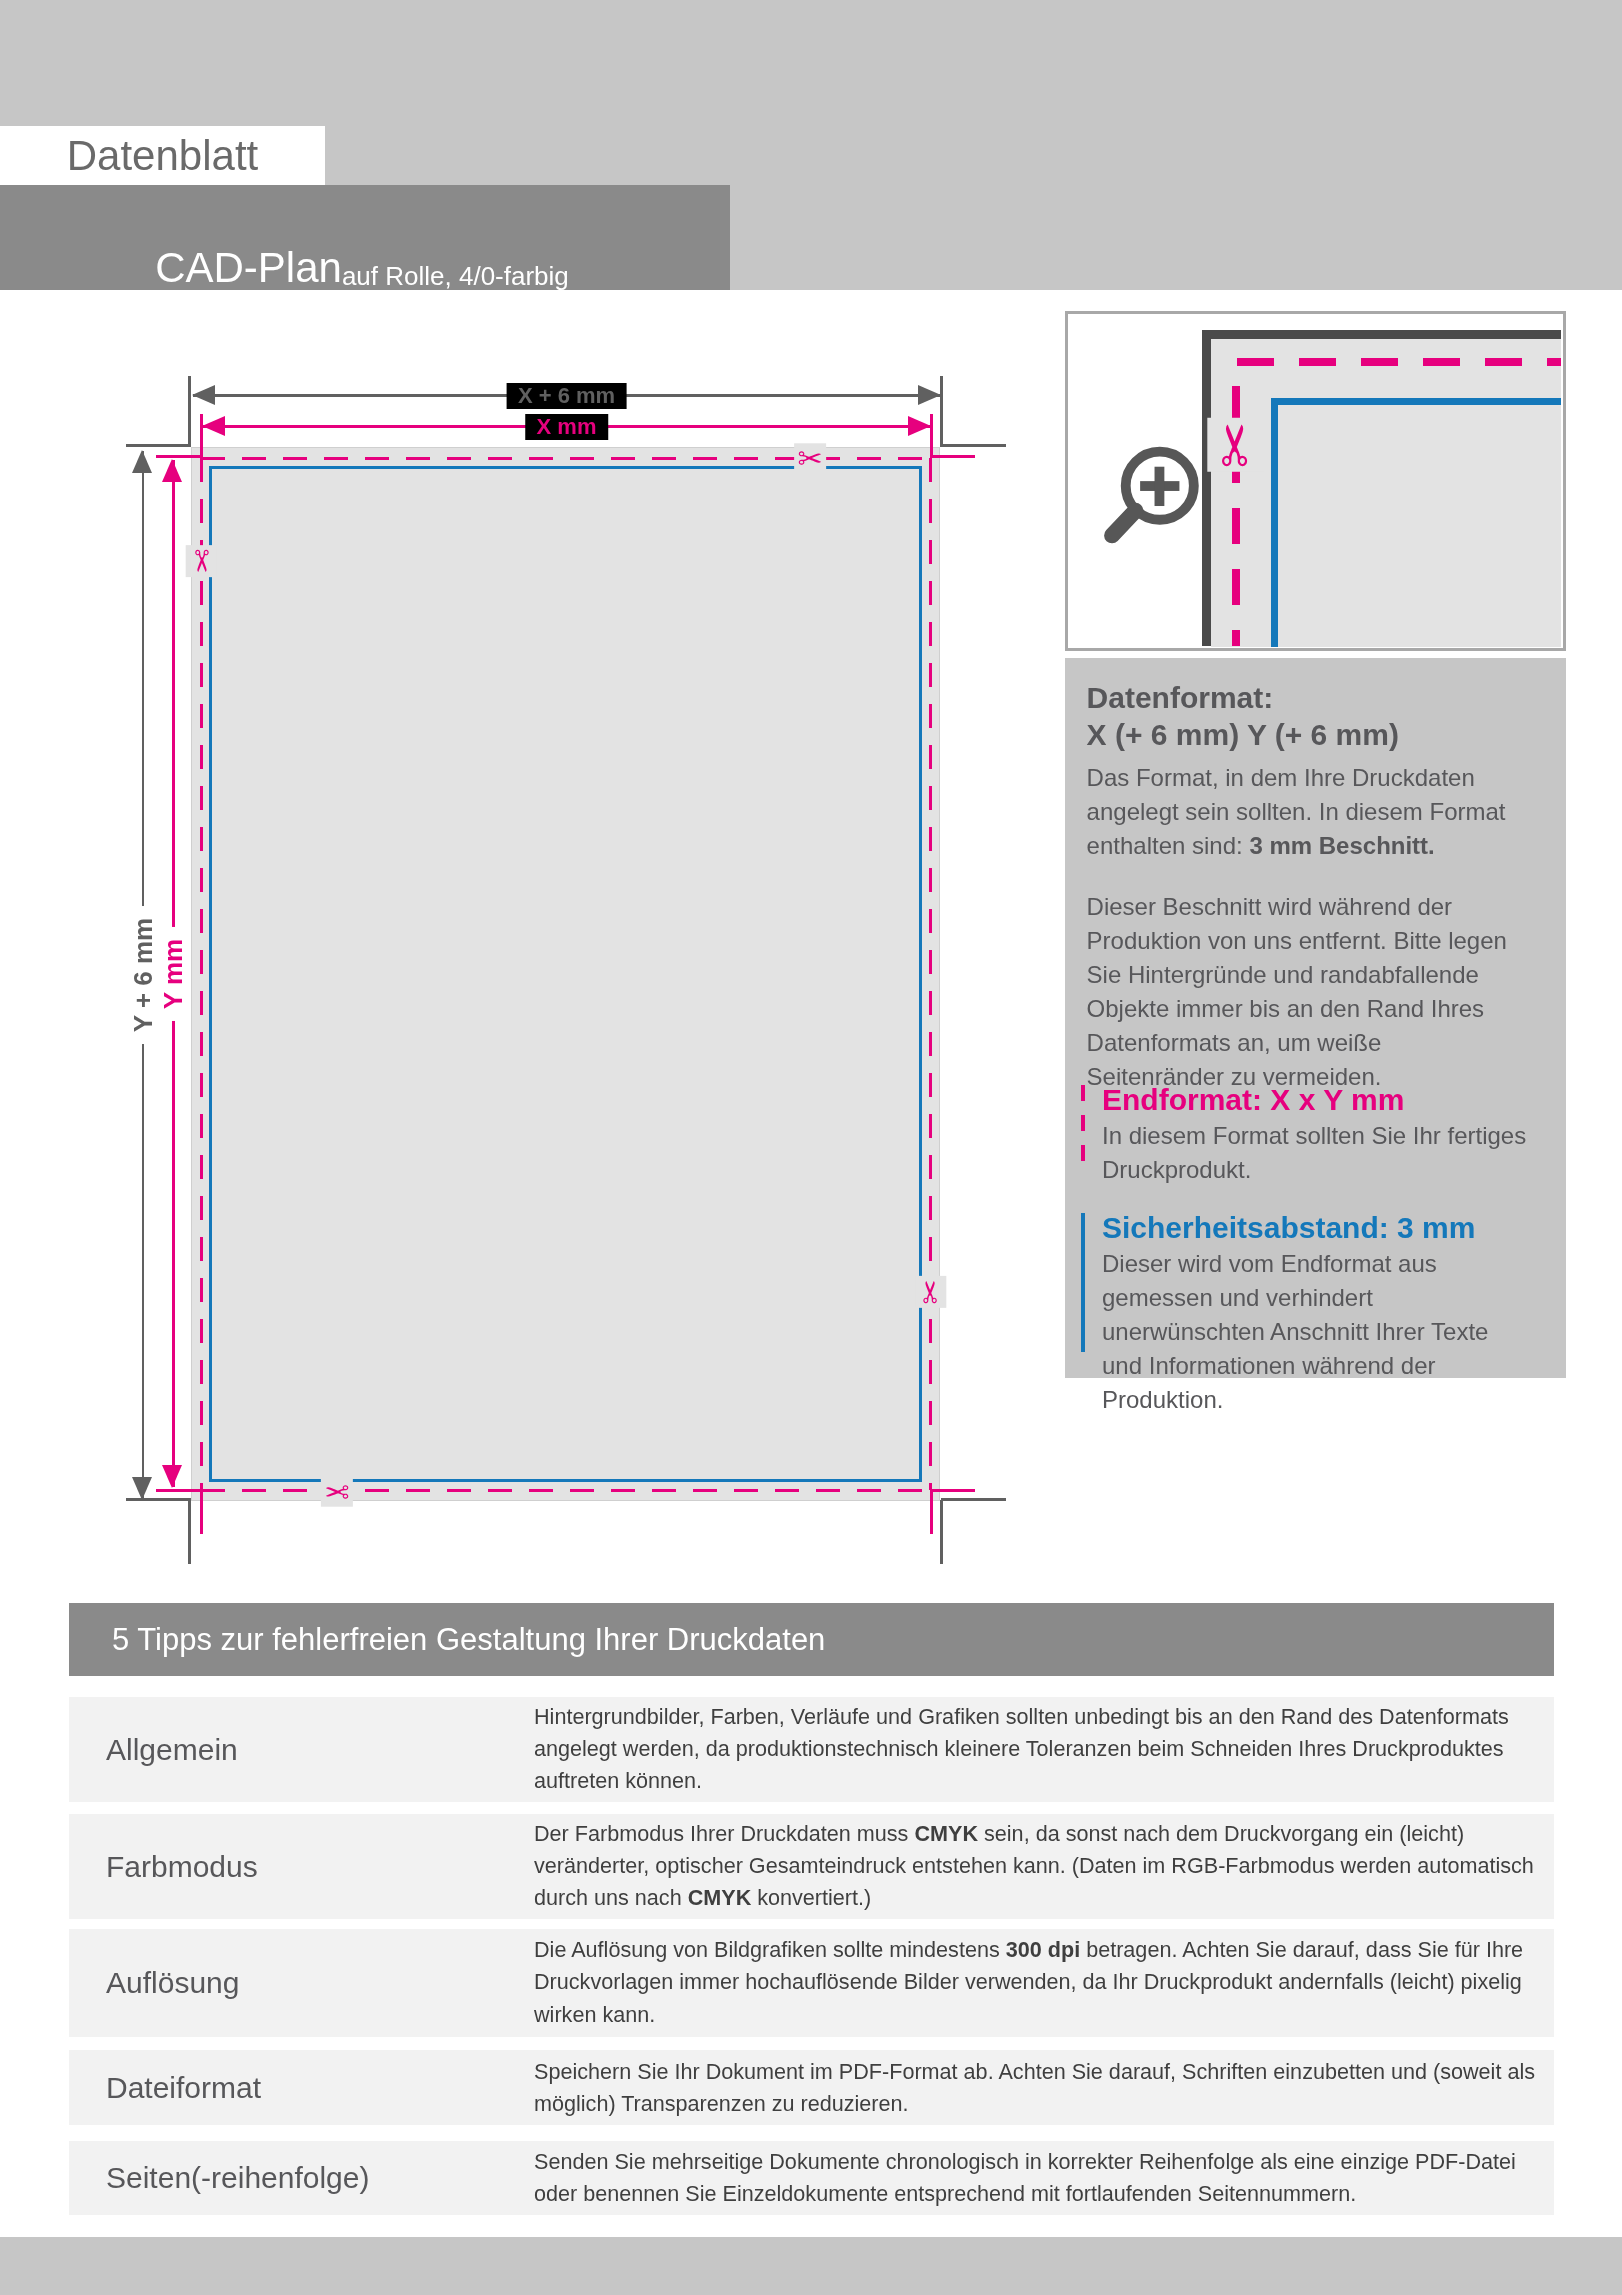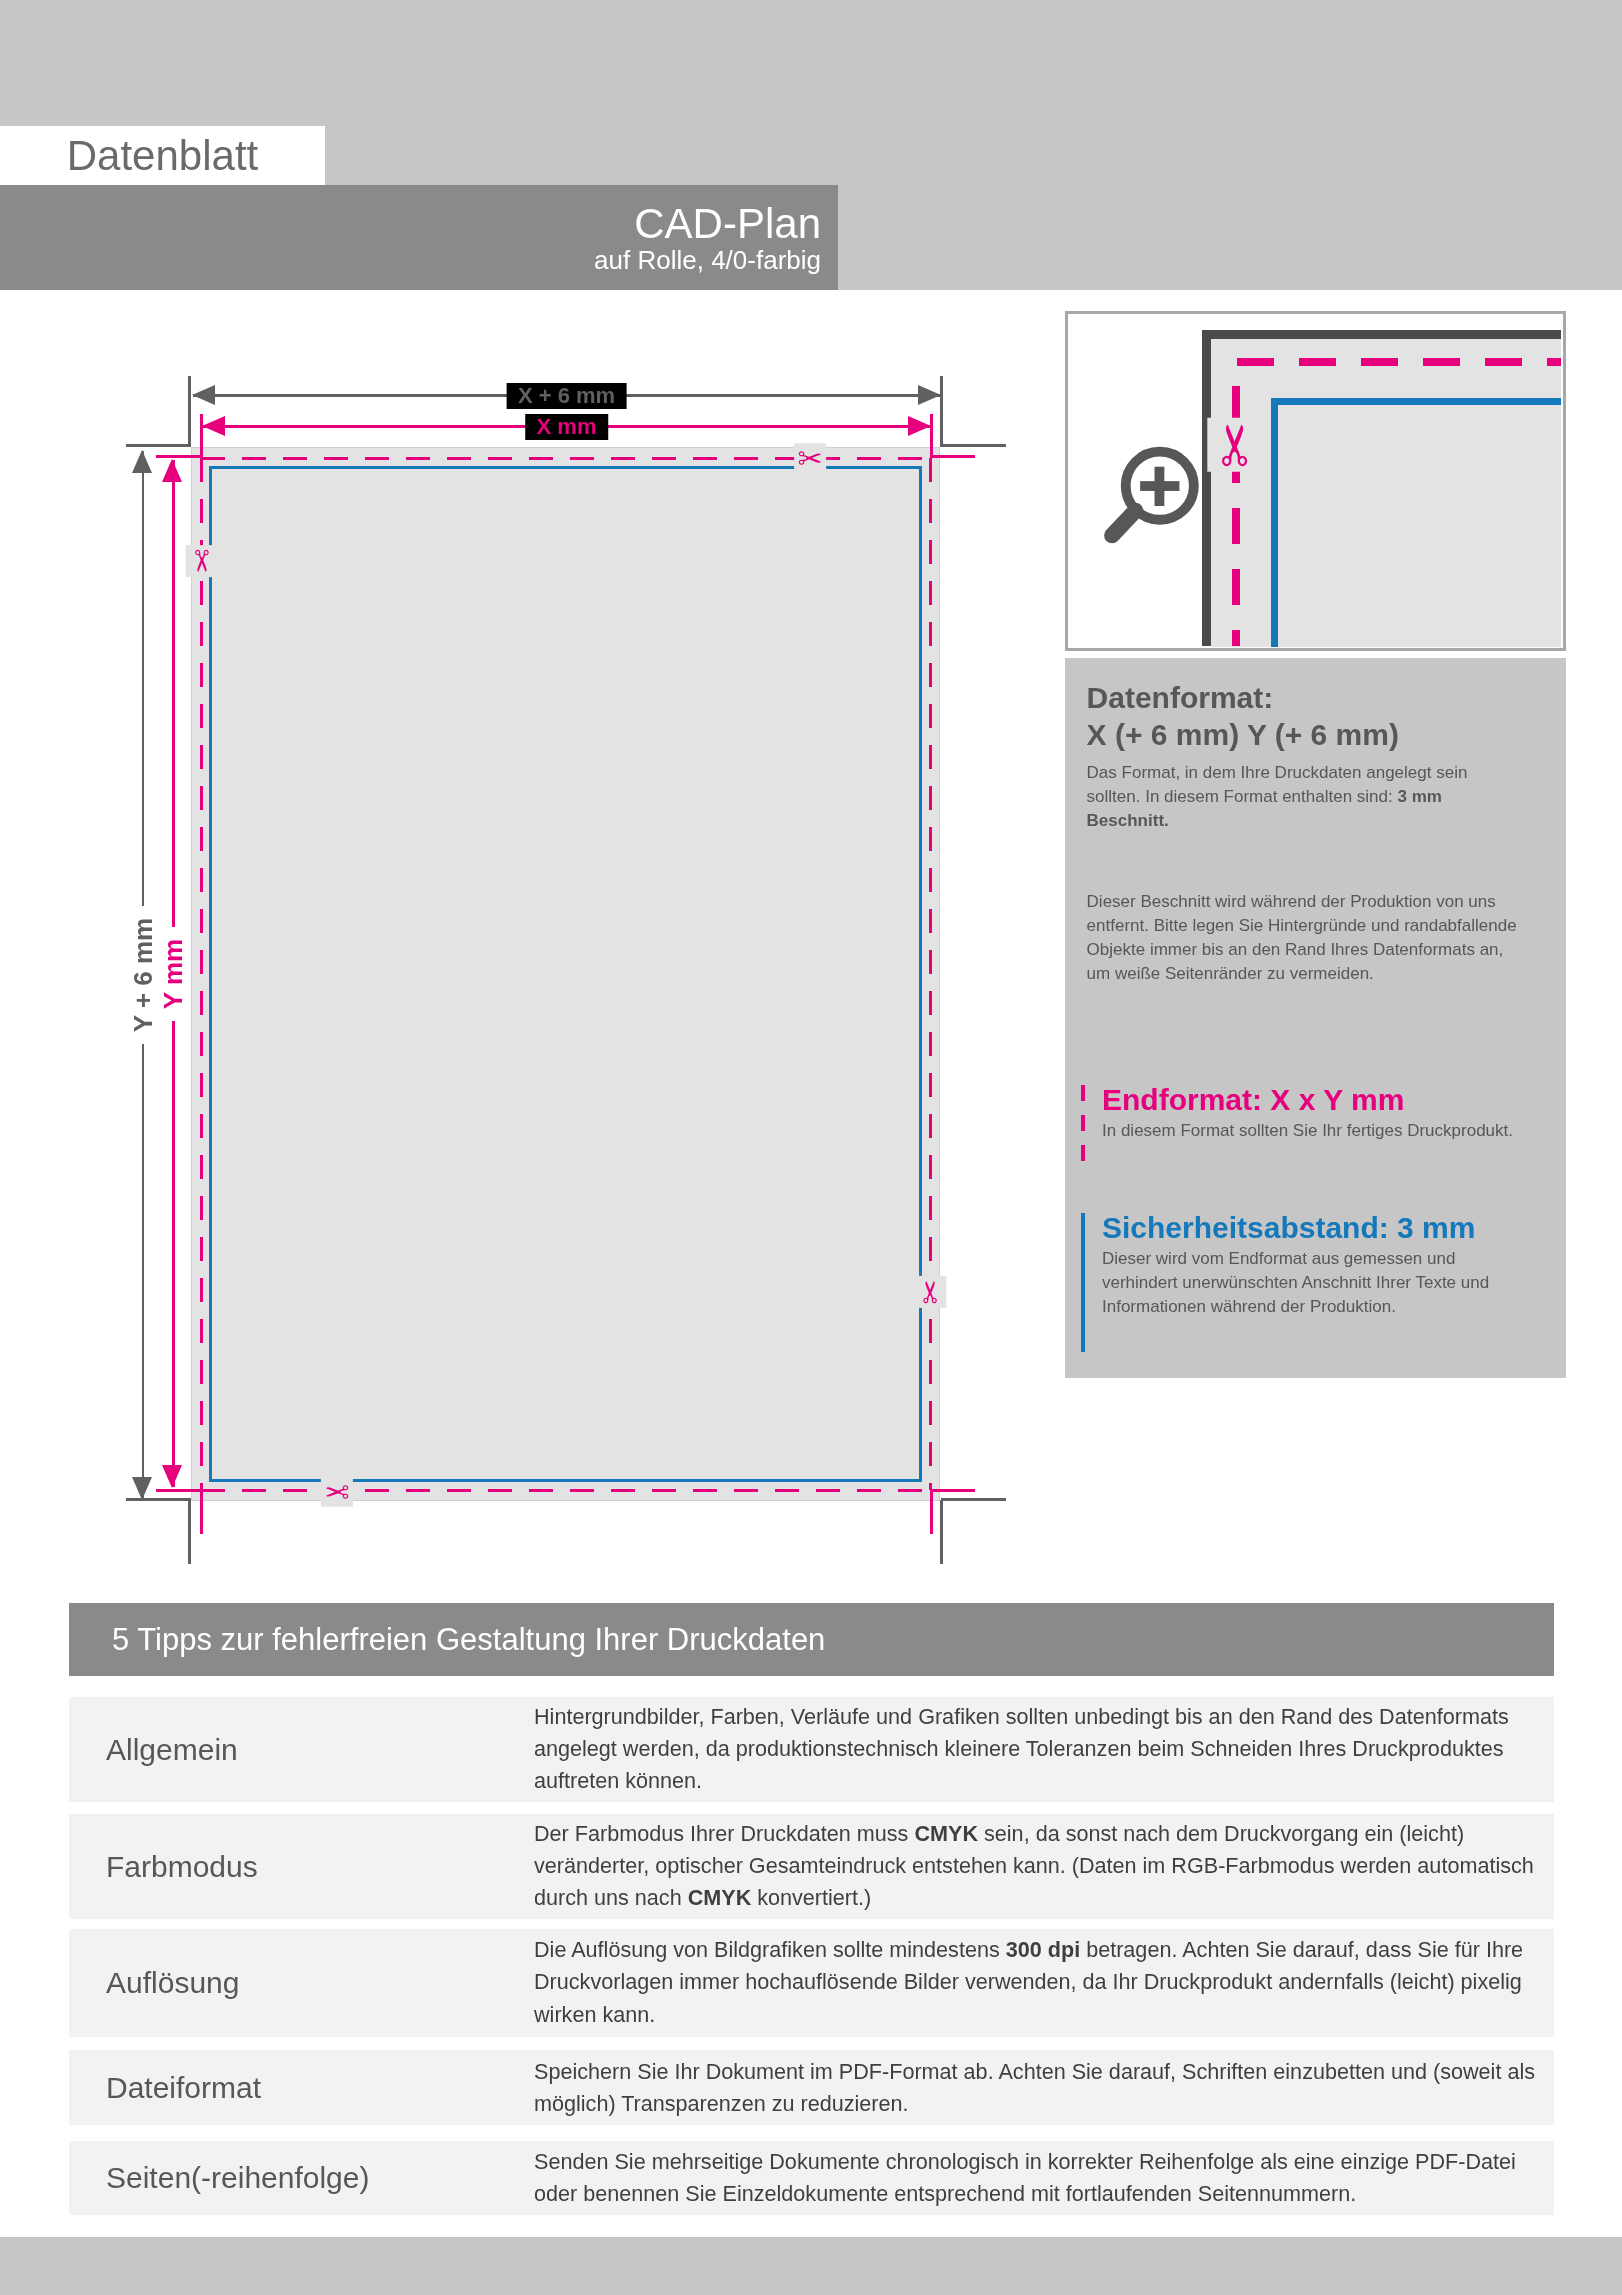--- a/index.html
+++ b/index.html
@@ -17,23 +17,23 @@
   html,body{margin:0;padding:0;background:#fff;}
   .page{position:relative;width:1623px;height:2295px;background:#fff;overflow:hidden;
         font-family:"Liberation Sans", sans-serif;}
   .abs{position:absolute;}
 
   
   .band-top{left:0;top:0;width:1623px;height:290px;background:var(--band);}
   .datenblatt-box{left:0;top:126px;width:325px;height:60px;background:#fff;
       display:flex;align-items:center;justify-content:center;}
   .datenblatt-box span{font-size:42px;color:#6a6a6a;}
-  .banner{left:0;top:185px;width:838px;height:105px;background:var(--bannerbg);
-      display:flex;flex-direction:column;justify-content:center;align-items:flex-end;
-      padding-right:17px;box-sizing:border-box;color:#fff;}
+  .banner{left:0;top:185px;width:730px;height:105px;background:var(--bannerbg);
+      display:flex;flex-direction:row;justify-content:center;align-items:flex-end;
+      padding-right:6px;box-sizing:border-box;color:#fff;}
   .banner-l1{font-size:42px;line-height:1.08;}
   .banner-l2{font-size:26px;line-height:1.08;}
 
   
   .bleed{left:191px;top:447px;width:749px;height:1054px;background:var(--bleed);
       border:0.7px solid #cfcfcf;box-sizing:border-box;}
   .safety{left:209px;top:466px;width:713px;height:1016px;border:3.3px solid var(--blue);box-sizing:border-box;}
   .trim-h{height:3.3px;background:repeating-linear-gradient(90deg,var(--mag) 0 23.6px,transparent 23.6px 41px);}
   .trim-v{width:3.3px;background:repeating-linear-gradient(180deg,var(--mag) 0 23.6px,transparent 23.6px 41px);}
   .mark{background:var(--gray);}
@@ -72,21 +72,21 @@
       background:repeating-linear-gradient(90deg,var(--mag) 0 37px,transparent 37px 62px);}
   .inset .idv{left:164px;top:72px;width:7.9px;height:260px;
       background:repeating-linear-gradient(180deg,var(--mag) 0 36px,transparent 36px 61px);}
   .inset .ibh{left:203px;top:84px;width:290px;height:7.2px;background:var(--blue);}
   .inset .ibv{left:203px;top:84px;width:7.2px;height:249px;background:var(--blue);}
   .inset .scis{font-size:56px;left:168px;top:131px;position:absolute;}
 
   
   .panel{left:1065px;top:658px;width:501px;height:720px;background:var(--band);color:var(--label);}
   .panel .h{position:absolute;left:21.6px;font-size:30px;font-weight:bold;white-space:nowrap;}
-  .panel .p{position:absolute;left:21.6px;width:437px;font-size:17px;line-height:1.42;}
+  .panel .p{position:absolute;left:21.6px;width:437px;font-size:24px;line-height:1.42;}
   .ef-bar{left:15.7px;top:427px;width:4.6px;height:76px;
       background:repeating-linear-gradient(180deg,var(--mag) 0 15.7px,transparent 15.7px 30px);}
   .sa-bar{left:15.7px;top:555px;width:4.6px;height:139px;background:var(--blue);}
   .panel .hm{color:var(--mag);}
   .panel .hb{color:var(--blue);}
   .panel .pi{left:37px;width:425px;}
 
   
   .tips-banner{left:69px;top:1603px;width:1485px;height:73px;background:var(--bannerbg);
       display:flex;align-items:center;color:#fff;font-size:31px;padding-left:43px;box-sizing:border-box;}

